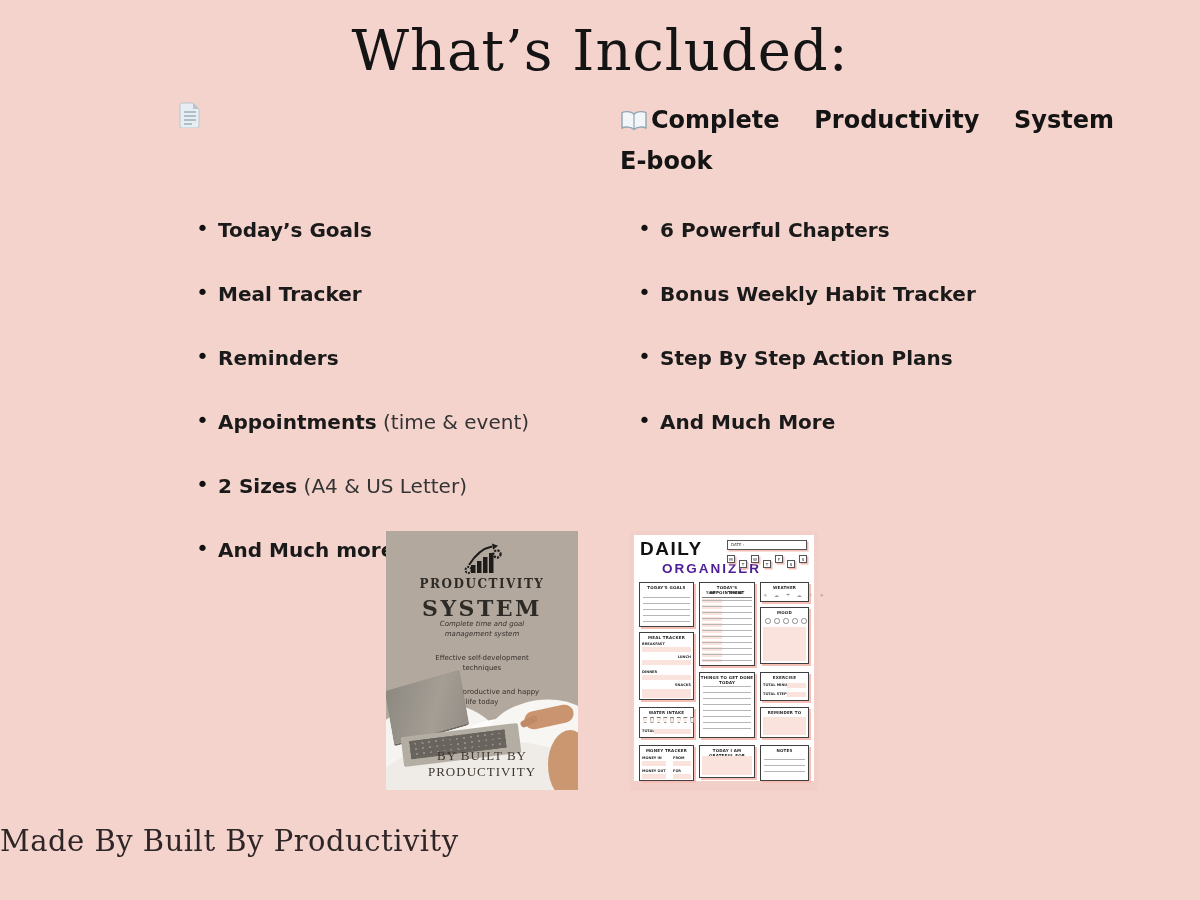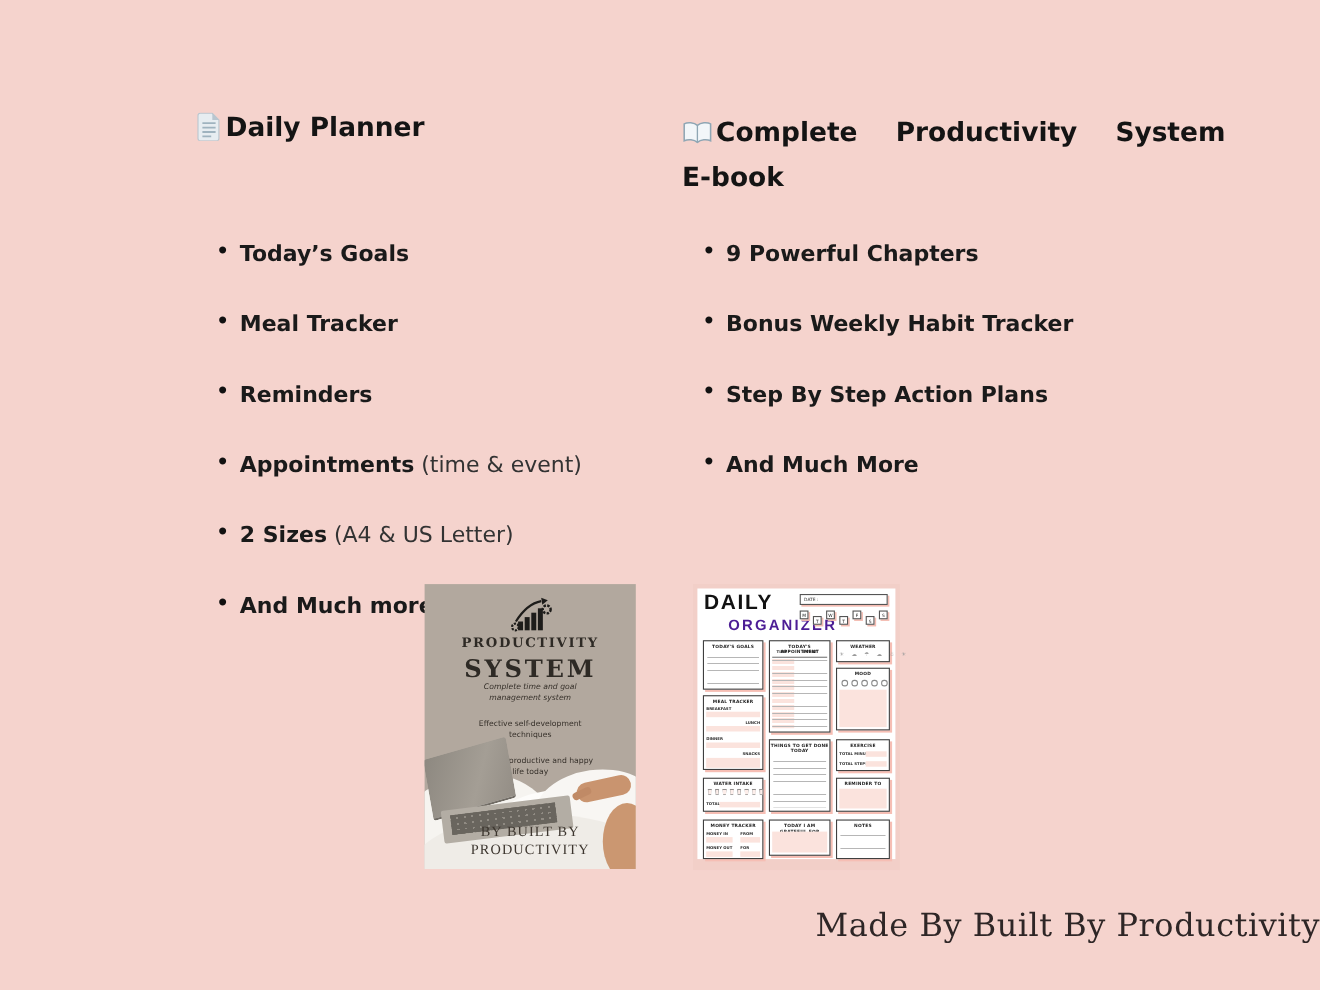--- a/index.html
+++ b/index.html
@@ -8,21 +8,21 @@
   #canvas { position:relative; width:1200px; height:900px; background:#f5d3cd; overflow:hidden; }
 
   
   .main-title {
     position:absolute; top:18px; left:0; width:1200px;
     text-align:center; font-family:"DejaVu Serif", serif;
     font-size:56px; font-weight:500; color:#141414; letter-spacing:1px;
   }
   .footer-credit {
     position:absolute; top:824px; left:0; width:1200px;
-    text-align:right; font-family:"DejaVu Serif", serif;
+    text-align:left; font-family:"DejaVu Serif", serif;
     font-size:29px; color:#2e2626; letter-spacing:0.5px;
   }
 
   
   .col-header { position:absolute; font-size:24px; font-weight:700; color:#141414; }
   .col-header .hicon { display:inline-block; vertical-align:-4px; margin-right:3px; }
   #left-header  { left:178px; top:102px; }
   #right-header { left:620px; top:102px; width:494px; line-height:37px; }
   #right-header .line1 { text-align:justify; text-align-last:justify; }
 
@@ -147,34 +147,35 @@
   .mood-face { width:5.5px; height:5.5px; border:.8px solid #8a8a8a; border-radius:50%; }
   .cup-row { position:absolute; top:9px; left:3px; display:flex; gap:2.2px; }
   .cup { width:4.5px; height:6px; border:.8px solid #9a9a9a; border-top:.8px solid #777;
     clip-path:polygon(8% 0,92% 0,76% 100%,24% 100%); background:#fdeeea; }
 </style>
 </head>
 <body>
 
 <div id="canvas">
 
+  <h1 class="main-title">What’s Included:</h1>
 
   <div class="col-header" id="left-header">
     <span class="hicon">
       <svg width="24" height="26" viewBox="0 0 24 26">
         <path d="M4 1 h11 l6 6 v17 a2 2 0 0 1 -2 2 h-15 a2 2 0 0 1 -2 -2 v-21 a2 2 0 0 1 2 -2 z" fill="#e7edf1" stroke="#b9c6cf" stroke-width="1"></path>
         <path d="M15 1 l6 6 h-6 z" fill="#b9c6cf"></path>
         <g stroke="#9fb3bf" stroke-width="1.6">
           <line x1="6" y1="10" x2="18" y2="10"></line>
           <line x1="6" y1="14" x2="18" y2="14"></line>
           <line x1="6" y1="18" x2="18" y2="18"></line>
           <line x1="6" y1="22" x2="14" y2="22"></line>
         </g>
       </svg>
-    </span><span>Daily Planner</span>
+    </span>
   </div>
 
   <ul class="feature-list" id="left-list">
     <li><span class="li-bold">Today’s Goals</span><span class="li-normal"></span></li>
     <li><span class="li-bold">Meal Tracker</span><span class="li-normal"></span></li>
     <li><span class="li-bold">Reminders</span><span class="li-normal"></span></li>
     <li><span class="li-bold">Appointments</span><span class="li-normal"> (time &amp; event)</span></li>
     <li><span class="li-bold">2 Sizes</span><span class="li-normal"> (A4 &amp; US Letter)</span></li>
     <li><span class="li-bold">And Much more</span><span class="li-normal"></span></li>
   </ul>
@@ -183,21 +184,21 @@
     <div class="line1"><span class="hicon">
       <svg width="28" height="22" viewBox="0 0 28 22">
         <path d="M14 4 C11 1.2 5 1 2 2.6 V18 C5.5 16.4 11 16.8 14 19.4 C17 16.8 22.5 16.4 26 18 V2.6 C23 1 17 1.2 14 4 Z" fill="#f2f6f9" stroke="#8fa6b4" stroke-width="1.4"></path>
         <line x1="14" y1="4" x2="14" y2="19.4" stroke="#8fa6b4" stroke-width="1.2"></line>
       </svg>
     </span><span>Complete Productivity System</span></div>
     <div>E-book</div>
   </div>
 
   <ul class="feature-list" id="right-list">
-    <li><span class="li-bold">9 Powerful Chapters</span></li>
+    <li><span class="li-bold">6 Powerful Chapters</span></li>
     <li><span class="li-bold">Bonus Weekly Habit Tracker</span></li>
     <li><span class="li-bold">Step By Step Action Plans</span></li>
     <li><span class="li-bold">And Much More</span></li>
   </ul>
 
   <div id="ebook-cover">
     <span class="logo">
       <svg width="46" height="32" viewBox="0 0 46 32">
         <g fill="#1d1c1a">
           <rect x="12" y="22" width="4.5" height="8"></rect>

